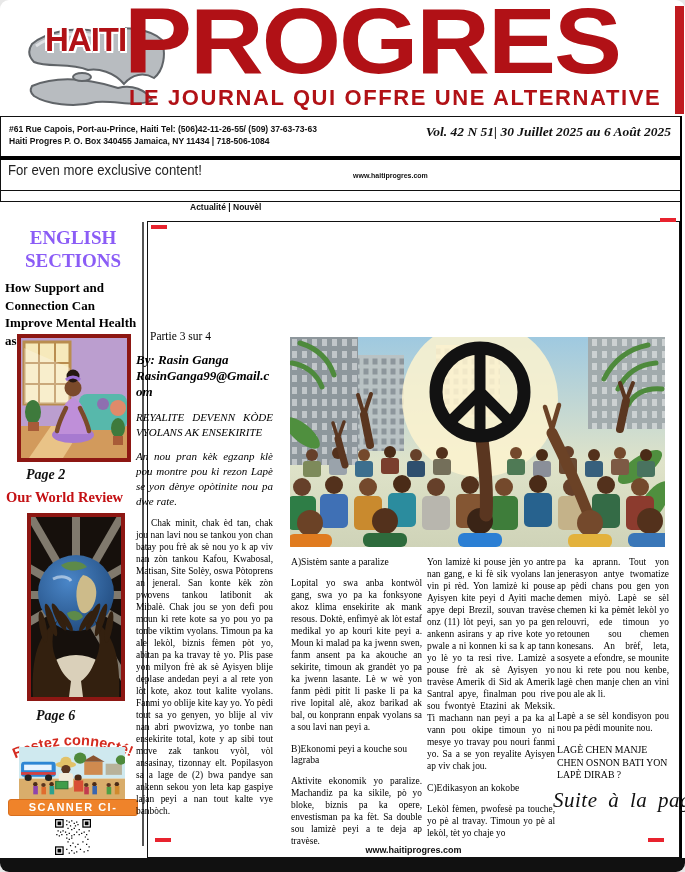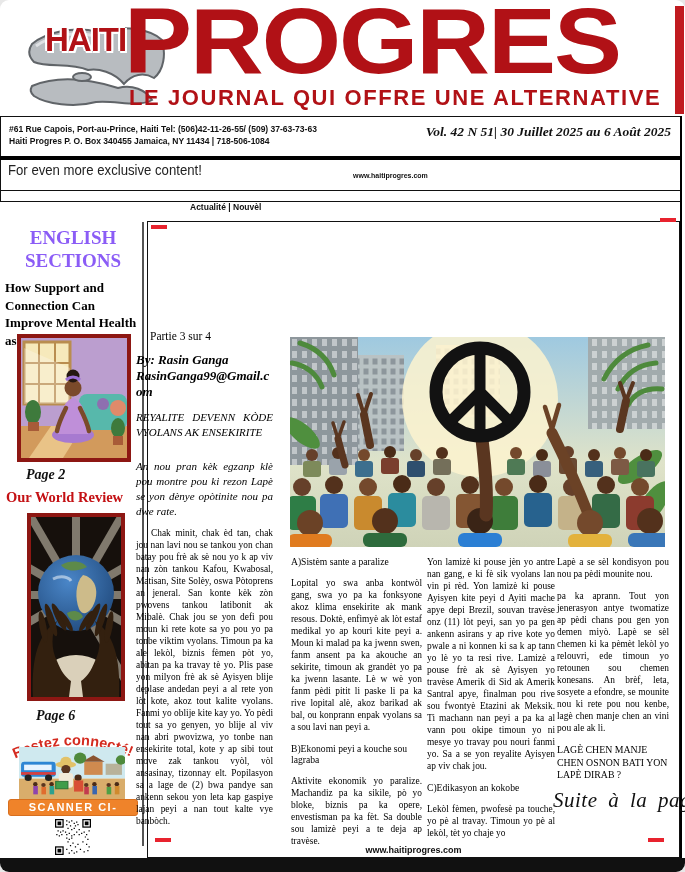--- a/index.html
+++ b/index.html
@@ -60,21 +60,21 @@
   .dash{position:absolute;height:3.5px;width:16px;background:#e8232e;}
   .d1{left:151px;top:225px;} .d2{left:660px;top:218px;} .d3{left:155px;top:838px;} .d4{left:648px;top:838px;}
 
   .col{position:absolute;font-family:"Liberation Serif",serif;color:#000;}
   .col1{left:136px;top:330px;width:137px;}
   .col2{left:291px;top:556px;width:131px;}
   .col3{left:427px;top:556px;width:128px;}
   .col4{left:557px;top:556px;width:112px;}
   .part{margin:0 0 10px 14px;font-size:11.5px;}
   .byline{font-style:italic;font-weight:700;font-size:13px;line-height:16px;margin-bottom:10px;overflow-wrap:anywhere;}
-  .kicker{font-style:italic;font-size:11px;line-height:14.5px;text-align:justify;margin-bottom:20px;}
+  .kicker{font-style:italic;font-size:11px;line-height:14.5px;text-align:justify;margin-bottom:10px;}
   .intro{font-style:italic;font-size:11px;line-height:15px;text-align:justify;margin-bottom:8px;}
   .bodytext{font-size:9.4px;line-height:12px;text-align:justify;margin:0 0 10px 0;}
   .indent{text-indent:15px;}
   .subhead{font-size:9.6px;margin:0 0 10px 0;}
   .capspara{font-size:9.8px;line-height:12.5px;margin:4px 0 0 0;}
   .suite{position:absolute;left:553px;top:788px;font-family:"Liberation Serif",serif;font-style:italic;
     font-size:21px;letter-spacing:.5px;word-spacing:5px;white-space:nowrap;}
   .main-photo{left:290px;top:337px;width:375px;height:210px;}
   .footer-site{left:147px;top:845px;width:533px;text-align:center;font-size:9px;font-weight:700;}
 </style>
@@ -398,22 +398,22 @@
     <p class="bodytext">Aktivite ekonomik yo paralize. Machandiz pa ka sikile, pò yo bloke, biznis pa ka opere, envestisman pa ka fèt. Sa double sou lamizè peyi a te deja ap travèse.</p>
   </div>
 
   <div class="col col3">
     <p class="bodytext">Yon lamizè ki pouse jèn yo antre nan gang, e ki fè sik vyolans lan vin pi rèd. Yon lamizè ki pouse Ayisyen kite peyi d Ayiti mache apye depi Brezil, souvan travèse onz (11) lòt peyi, san yo pa gen ankenn asirans y ap rive kote yo pwale a ni konnen ki sa k ap tann yo lè yo ta resi rive. Lamizè a pouse frè ak sè Ayisyen yo travèse Amerik di Sid ak Amerik Santral apye, finalman pou rive sou fwontyè Etazini ak Meksik. Ti machann nan peyi a pa ka al vann pou okipe timoun yo ni mesye yo travay pou nouri fanmi yo. Sa a se yon reyalite Ayisyen ap viv chak jou.</p>
     <div class="subhead">C)Edikasyon an kokobe</div>
     <p class="bodytext">Lekòl fèmen, pwofesè pa touche, yo pè al travay. Timoun yo pè al lekòl, tèt yo chaje yo</p>
   </div>
 
   <div class="col col4">
+    <p class="bodytext">pa ka aprann. Tout yon jenerasyon antye twomatize ap pèdi chans pou gen yon demen miyò. Lapè se sèl chemen ki ka pèmèt lekòl yo relouvri, ede timoun yo retounen sou chemen konesans. An brèf, leta, sosyete a efondre, se mounite nou ki rete pou nou kenbe, lagè chen manje chen an vini pou ale ak li.</p>
     <p class="bodytext">Lapè a se sèl kondisyon pou nou pa pèdi mounite nou.</p>
-    <p class="bodytext">pa ka aprann. Tout yon jenerasyon antye twomatize ap pèdi chans pou gen yon demen miyò. Lapè se sèl chemen ki ka pèmèt lekòl yo relouvri, ede timoun yo retounen sou chemen konesans. An brèf, leta, sosyete a efondre, se mounite nou ki rete pou nou kenbe, lagè chen manje chen an vini pou ale ak li.</p>
     <p class="capspara">LAGÈ CHEN MANJE CHEN OSNON BATI YON LAPÈ DIRAB ?</p>
   </div>
 
   <div class="abs suite">Suite à la page 2</div>
 
   <div class="abs footer-site">www.haitiprogres.com</div>
   <div class="abs bottom-bar"></div>
 
 </div>
 

